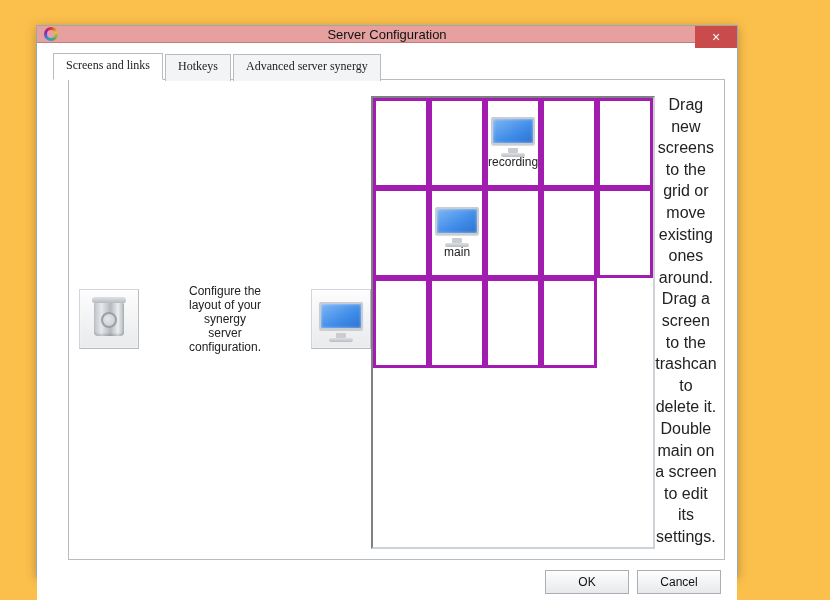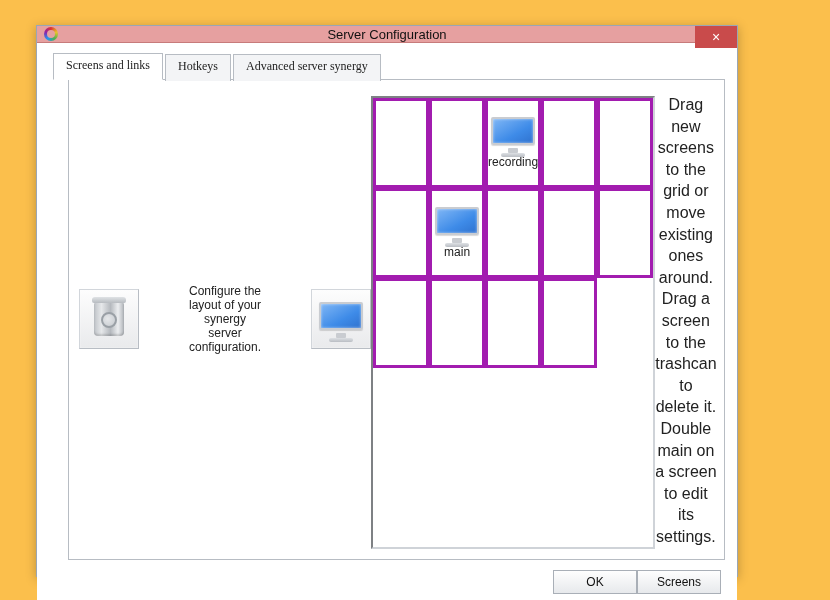--- a/index.html
+++ b/index.html
@@ -189,21 +189,21 @@
     .helptext {
       text-align:center;
       font-size: 16px;
       color:#222;
       padding: 6px 0 2px 0;
       line-height: 1.35;
     }
     .buttonrow {
       display:flex;
       justify-content:flex-end;
-      gap: 0;
+      gap: 8px;
       padding: 10px 4px 2px 4px;
     }
     .pushbtn {
       min-width: 84px;
       padding: 4px 14px;
       border: 1px solid #a9afb7;
       background: linear-gradient(#fefefe,#e7e9ec);
       font-size: 12px;
       color:#111;
       cursor:pointer;
@@ -292,17 +292,17 @@
       <div class="helptext">
         <div>Drag new screens to the grid or move existing ones around.</div>
         <div>Drag a screen to the trashcan to delete it.</div>
         <div>Double main on a screen to edit its settings.</div>
       </div>
 
     </div>
 
     <div class="buttonrow">
       <div class="pushbtn"><span>OK</span></div>
-      <div class="pushbtn"><span>Screens</span></div>
+      <div class="pushbtn"><span>Cancel</span></div>
     </div>
 
   </div>
 </div>
 
 </body></html>

